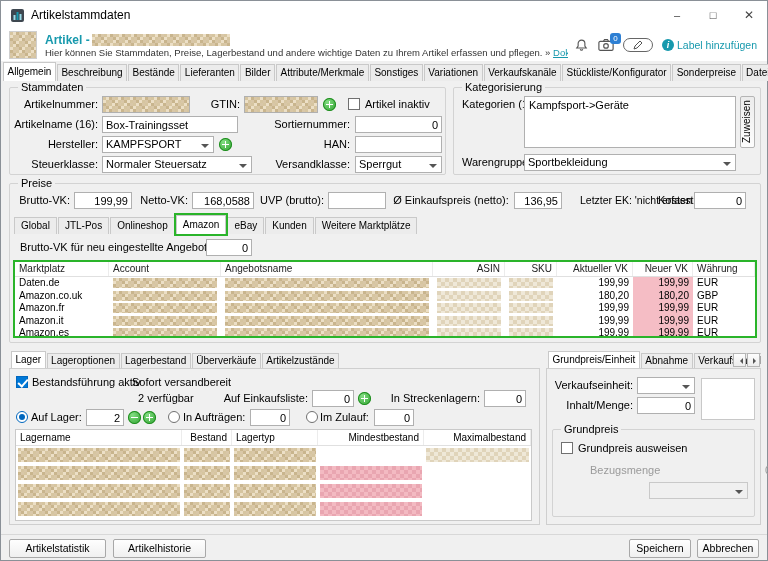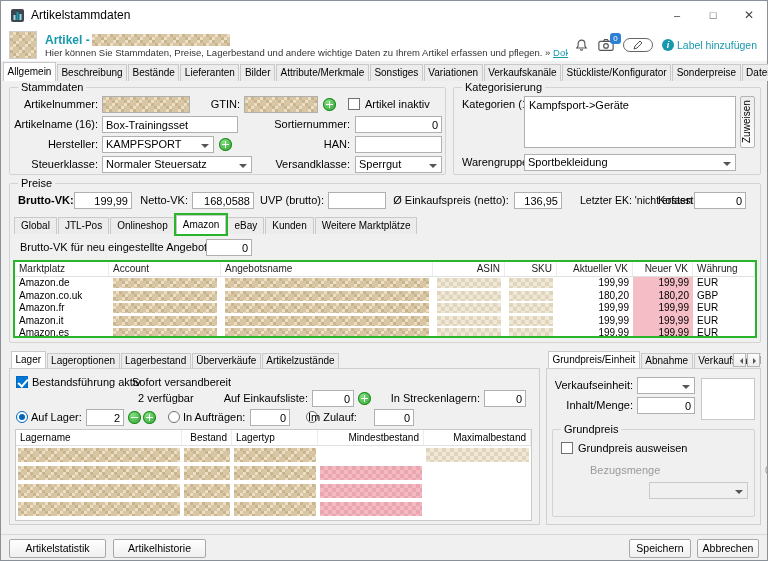--- a/index.html
+++ b/index.html
@@ -232,21 +232,21 @@
       </div>
       <div class="gb-row" style="top:66px;">
         <span class="lbl lbl-l" style="left:0;">Warengruppe:</span>
         <span class="select" style="left:62px; width:212px;"><span>Sportbekleidung</span></span>
       </div>
     </div>
 
     <div class="groupbox" style="left:8px; top:102px; width:752px; height:160px;">
       <span class="legend">Preise</span>
       <div class="gb-row" style="top:8px; left:0; right:0;">
-        <span class="lbl" style="left:8px; width:52px;font-weight:bold;">Brutto-VK:</span>
+        <span class="lbl" style="left:8px; width:52px;">Brutto-VK:</span>
         <input class="field num" style="left: 64px; width: 58px;" value="199,99">
         <span class="lbl" style="left:128px; width:50px;">Netto-VK:</span>
         <input class="field num" style="left: 182px; width: 62px;" value="168,0588">
         <span class="lbl" style="left:250px; width:64px;">UVP (brutto):</span>
         <input class="field num" style="left: 318px; width: 58px;">
         <span class="lbl" style="left:382px; width:118px;text-align:center;">Ø Einkaufspreis (netto):</span>
         <input class="field num" style="left: 504px; width: 48px;" value="136,95">
         <span class="lbl lbl-l" style="left:570px; font-size:10.5px;">Letzter EK: 'nicht erfasst'</span>
         <span class="lbl" style="left:648px; width:32px;">Kosten</span>
         <input class="field num" style="left: 684px; width: 52px;" value="0">
@@ -269,21 +269,21 @@
           <div class="c">Marktplatz</div>
           <div class="c">Account</div>
           <div class="c">Angebotsname</div>
           <div class="c num">ASIN</div>
           <div class="c num">SKU</div>
           <div class="c num">Aktueller VK</div>
           <div class="c num">Neuer VK</div>
           <div class="c">Währung</div>
         </div>
         <div class="mp-row">
-          <div class="c">Amazon.de</div>
+          <div class="c">Daten.de</div>
           <div class="c">
               <div class="cellblur mosaic"></div>
             </div>
           <div class="c">
               <div class="cellblur mosaic"></div>
             </div>
           <div class="c">
               <div class="cellblur mosaic-light"></div>
             </div>
           <div class="c">
@@ -393,21 +393,21 @@
         <div class="pg-row" style="top:40px;">
           <span class="rb sel" style="left:6px;"></span>
           <span class="txt" style="left:21px;">Auf Lager:</span>
           <input class="field num" style="left: 76px; width: 38px;" value="2">
           <span class="circle-btn" style="left:118px;"></span>
           <span class="circle-btn plus" style="left:133px;"></span>
           <span class="rb" style="left:158px;"></span>
           <span class="txt" style="left:173px;">In Aufträgen:</span>
           <input class="field num" style="left: 240px; width: 40px;" value="0">
           <span class="rb" style="left:296px;"></span>
-          <span class="txt" style="left:298px;">Im Zulauf:</span>
+          <span class="txt" style="left:310px;">Im Zulauf:</span>
           <input class="field num" style="left: 364px; width: 40px;" value="0">
         </div>
         <div class="lg-table">
           <div class="lg-head">
             <div class="c">Lagername</div>
             <div class="c num">Bestand</div>
             <div class="c">Lagertyp</div>
             <div class="c num">Mindestbestand</div>
             <div class="c num">Maximalbestand</div>
           </div>

